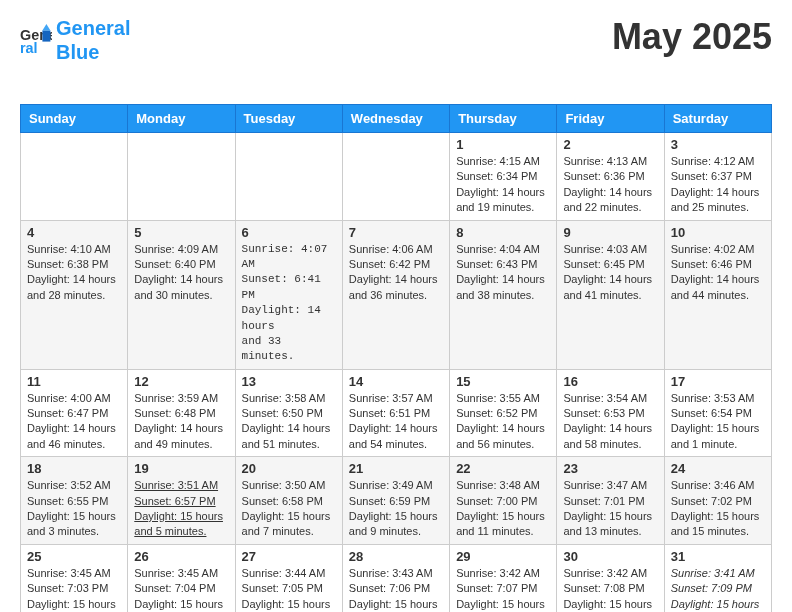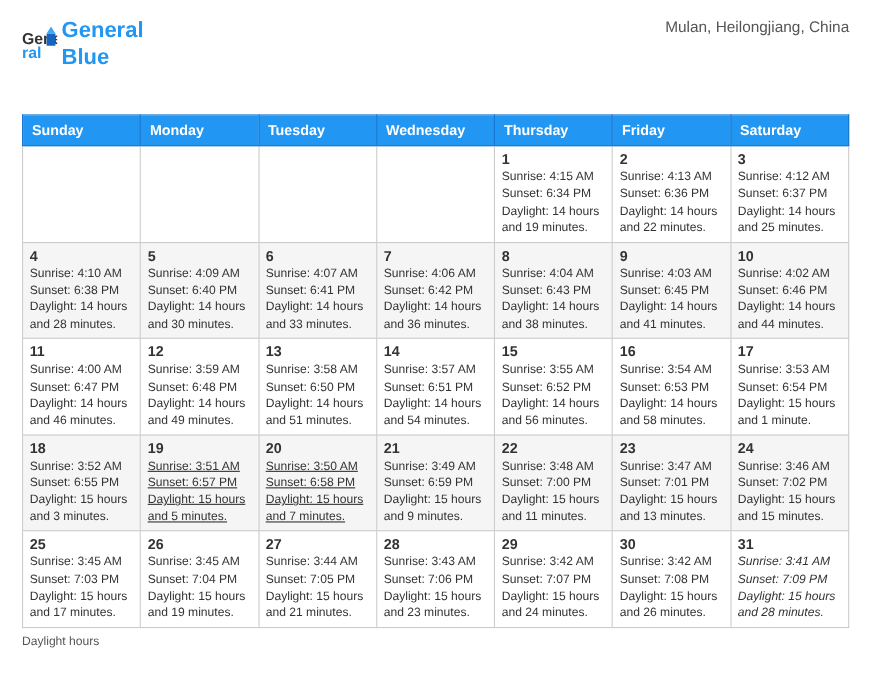--- a/index.html
+++ b/index.html
@@ -34,21 +34,21 @@
         <polygon points="28,8 38,8 33,0" fill="#42A5F5"></polygon>
       </svg>
       <div>
         <div class="logo-text">
           <span>General</span><br>
           <span style="color:#2196F3">Blue</span>
         </div>
       </div>
     </div>
     <div class="title-block">
-      <div class="location">Mulan, Heilongjiang, China</div>
+      <div class="month-title">May 2025</div>
     </div>
   </div>
 
   <table class="calendar">
     <thead>
       <tr>
       <th>Sunday</th>
           <th>Monday</th>
           <th>Tuesday</th>
           <th>Wednesday</th>
@@ -95,21 +95,21 @@
           </td>
           <td>
             <div class="day-num">5</div>
             <div class="day-info" style="white-space: pre-line;">Sunrise: 4:09 AM
 Sunset: 6:40 PM
 Daylight: 14 hours
 and 30 minutes.</div>
           </td>
           <td>
             <div class="day-num">6</div>
-            <div class="day-info" style="white-space: pre-line;">Sunrise: 4:07 AM
+            <div class="day-info" style="white-space: pre-line; font-family: Liberation Mono, monospace;">Sunrise: 4:07 AM
 Sunset: 6:41 PM
 Daylight: 14 hours
 and 33 minutes.</div>
           </td>
           <td>
             <div class="day-num">7</div>
             <div class="day-info" style="white-space: pre-line;">Sunrise: 4:06 AM
 Sunset: 6:42 PM
 Daylight: 14 hours
 and 36 minutes.</div>
@@ -197,21 +197,21 @@
           </td>
           <td>
             <div class="day-num">19</div>
             <div class="day-info" style="white-space: pre-line; text-decoration: underline;">Sunrise: 3:51 AM
 Sunset: 6:57 PM
 Daylight: 15 hours
 and 5 minutes.</div>
           </td>
           <td>
             <div class="day-num">20</div>
-            <div class="day-info" style="white-space: pre-line; text-decoration: underline;">Sunrise: 3:50 AM
+            <div class="day-info" style="white-space: pre-line;">Sunrise: 3:50 AM
 Sunset: 6:58 PM
 Daylight: 15 hours
 and 7 minutes.</div>
           </td>
           <td>
             <div class="day-num">21</div>
             <div class="day-info" style="white-space: pre-line;">Sunrise: 3:49 AM
 Sunset: 6:59 PM
 Daylight: 15 hours
 and 9 minutes.</div>

